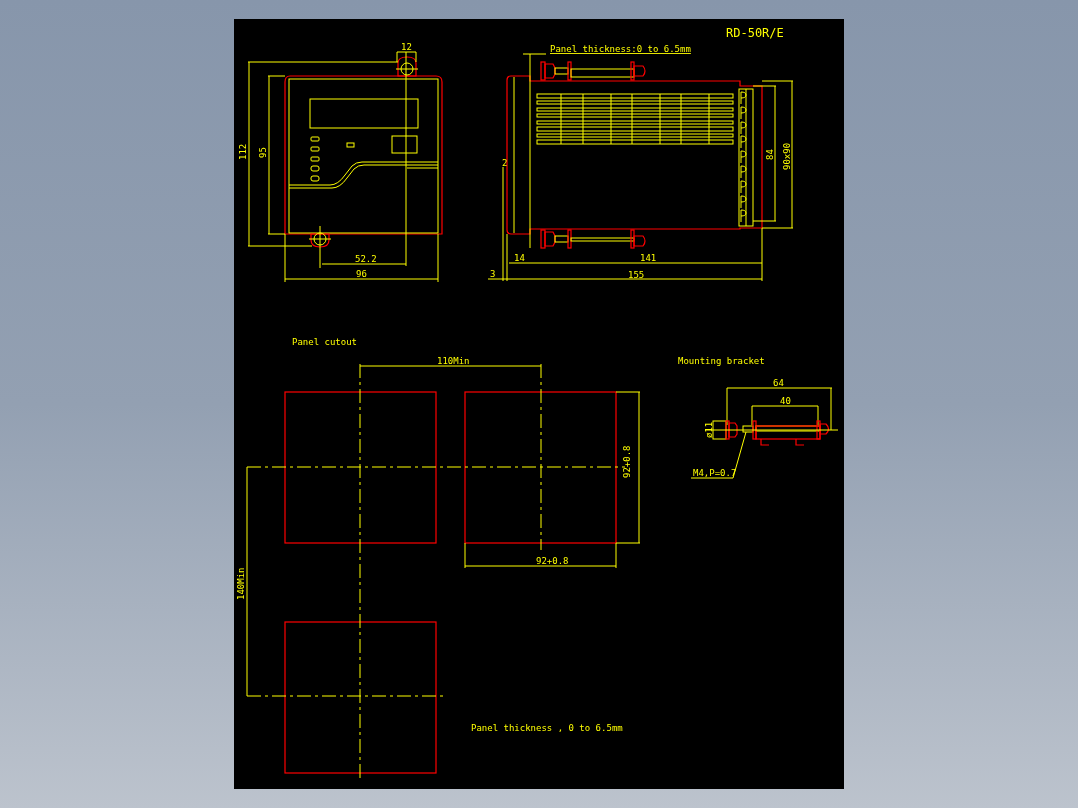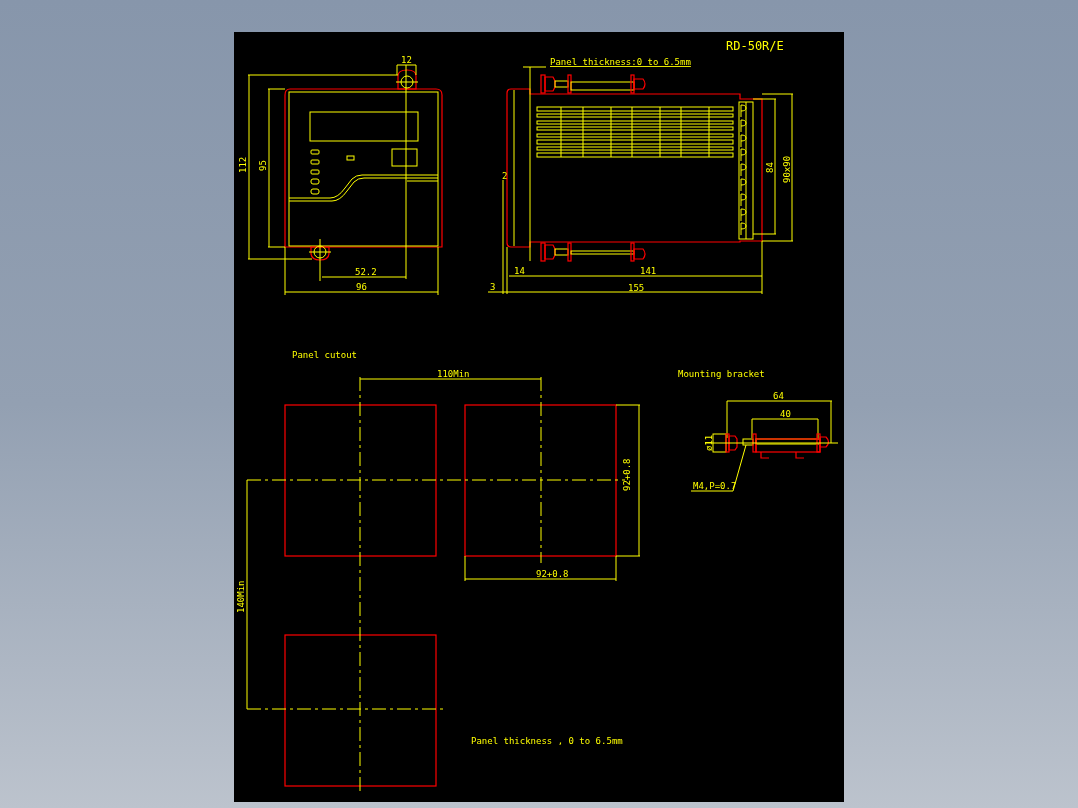--- a/index.html
+++ b/index.html
@@ -5,21 +5,20 @@
     html, body { margin: 0; padding: 0; }
     body {
       width: 1078px; height: 808px; overflow: hidden;
       background: linear-gradient(to bottom, #8796ab 0%, #93a0b2 50%, #bcc3cd 100%);
       font-family: "DejaVu Sans Mono", monospace;
       position: relative;
     }
     #sheet {
       position: absolute; left: 234px; top: 19px; width: 610px; height: 770px;
       background: #000;
-      margin-top: 13px;
     }
     svg { display: block; }
     .y { stroke: #ffff00; fill: none; stroke-width: 1; }
     .r { stroke: #ff0000; fill: none; stroke-width: 1.2; }
     .dash { stroke: #ffff00; fill: none; stroke-width: 1; stroke-dasharray: 14 4 3 4; }
     .txt { fill: #ffff00; font-family: "DejaVu Sans Mono", monospace; font-size: 9px; }
     .txt-lg { fill: #ffff00; font-family: "DejaVu Sans Mono", monospace; font-size: 12px; }
   </style>
 </head>
 <body>

